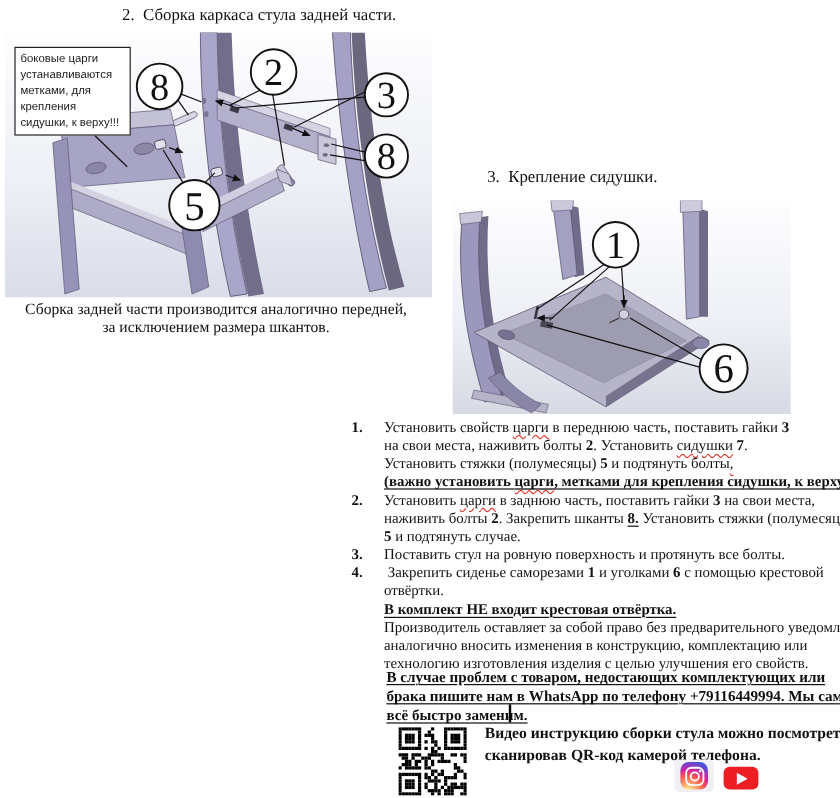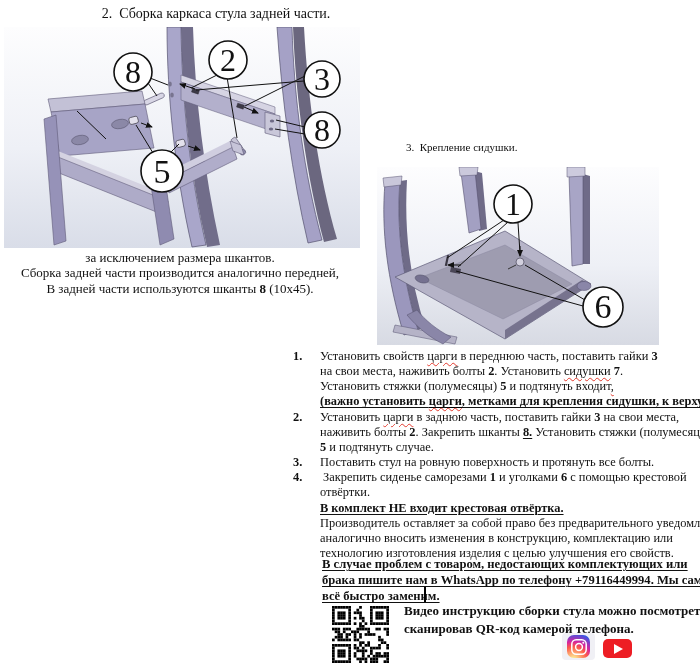--- a/index.html
+++ b/index.html
@@ -11,21 +11,21 @@
   .line{white-space:pre;}
   .b{font-weight:bold;}
   .u{text-decoration:underline;text-decoration-thickness:1px;text-underline-offset:2px;}
   .sq{text-decoration:underline wavy #e23a2e;text-decoration-thickness:1px;text-underline-offset:2px;}
   .u.sq{
     text-decoration:underline wavy #e23a2e;text-decoration-thickness:1px;text-underline-offset:2px;
     background-image:linear-gradient(#000,#000);background-size:100% 1px;
     background-repeat:no-repeat;background-position:0 100%;
   }
   .title1{top:6px;left:0;width:432px;text-align:center;font-size:14px;white-space:pre;}
-  .title3{top:141px;left:406px;font-size:11px;white-space:pre;}
+  .title3{top:141px;left:406px;font-size:14px;white-space:pre;}
   .diagram1{left:4px;top:27px;width:356px;height:221px;}
   .diagram2{left:377px;top:167px;width:282px;height:178px;}
   .note{
     position:absolute;left:8px;top:12px;width:97px;box-sizing:border-box;
     background:#fff;border:1px solid #222;padding:3px 4px;
     font-family:"Liberation Sans", sans-serif;font-size:9.5px;line-height:13.2px;color:#222;
   }
   .caption{left:0;top:250px;width:360px;text-align:center;font-size:13px;line-height:15.4px;}
   #inst{left:293px;top:349px;width:404px;font-size:12.4px;line-height:15.15px;}
   .inst-item{display:flex;}
@@ -142,26 +142,26 @@
       <circle cx="158" cy="144" r="21"></circle>
     </g>
     <g class="co" font-size="32">
       <text x="129" y="56">8</text>
       <text x="224" y="44">2</text>
       <text x="318" y="63">3</text>
       <text x="318" y="114">8</text>
       <text x="158" y="156" font-size="34">5</text>
     </g>
   </svg>
+  <div class="note">боковые царги устанавливаются метками, для крепления сидушки, к верху!!!</div>
 </div>
 
 <div class="abs caption">
+    <div class="line"><span>Сборка задней части производится аналогично передней,</span></div>
     <div class="line"><span>за исключением размера шкантов.</span></div>
-    <div class="line"><span>Сборка задней части производится аналогично передней,</span></div>
-    <div class="line"><span>В задней части используются шканты </span><span class="b">8</span><span> (10x45).</span></div>
   </div>
 
 <div class="abs title3">3.  Крепление сидушки.</div>
 
 <div class="abs diagram2">
   <svg width="282" height="178" viewBox="0 0 282 178">
     <defs>
       <linearGradient id="g2" x1="0" y1="0" x2="0" y2="1">
         <stop offset="0" stop-color="#fdfdfe"></stop>
           <stop offset="0.55" stop-color="#eef0f6"></stop>
@@ -218,21 +218,21 @@
     </g>
   </svg>
 </div>
 
 <div class="abs" id="inst">
     <div class="inst-item">
       <span class="inst-num b">1.</span>
       <div class="inst-body">
         <div class="line"><span>Установить свойств </span><span class="sq">царги</span><span> в переднюю часть, поставить гайки </span><span class="b">3</span></div>
         <div class="line"><span>на свои места, наживить болты </span><span class="b">2</span><span>. Установить </span><span class="sq">сидушки</span><span> </span><span class="b">7</span><span>.</span></div>
-        <div class="line"><span>Установить стяжки (полумесяцы) </span><span class="b">5</span><span> и подтянуть входит</span><span class="sq">,</span></div>
+        <div class="line"><span>Установить стяжки (полумесяцы) </span><span class="b">5</span><span> и подтянуть болты</span><span class="sq">,</span></div>
         <div class="line"><span class="b u">(важно установить </span><span class="b u sq">царги</span><span class="b u">, метками для крепления сидушки, к верху!)</span></div>
       </div>
     </div>
     <div class="inst-item">
       <span class="inst-num b">2.</span>
       <div class="inst-body">
         <div class="line"><span>Установить </span><span class="sq">царги</span><span> в заднюю часть, поставить гайки </span><span class="b">3</span><span> на свои места,</span></div>
         <div class="line"><span>наживить болты </span><span class="b">2</span><span>. Закрепить шканты </span><span class="b u">8.</span><span> Установить стяжки (полумесяцы)</span></div>
         <div class="line"><span class="b">5</span><span> и подтянуть случае.</span></div>
       </div>

